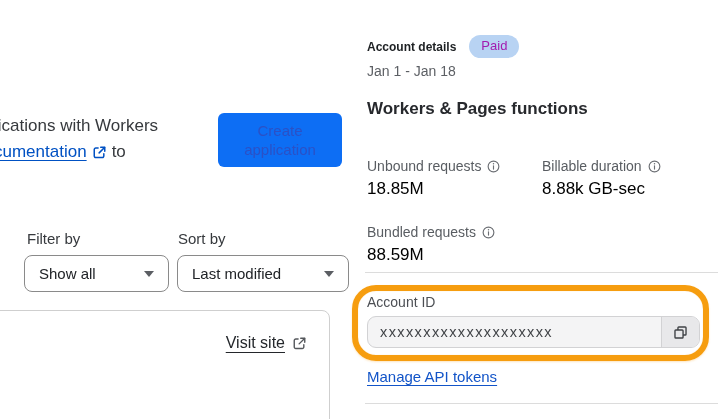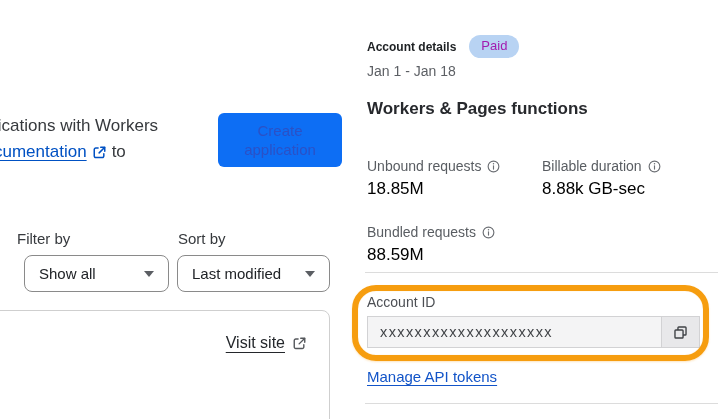--- a/index.html
+++ b/index.html
@@ -58,21 +58,21 @@
 
   .ring {
     left:352px; top:285px; width:357px; height:76px;
     border:6px solid #f69d0f; border-radius:24px; pointer-events:none;
     box-shadow:0 1px 2px rgba(246,157,15,.25), inset 0 0 1px rgba(246,157,15,.4);
   }
 
   .acctid-label { left:367px; top:294px; font-size:14px; color:#4c4f54; }
   .acctid-box {
     left:367px; top:316px; width:333px; height:32px;
-    display:flex; border:1px solid #d2d2d4; border-radius:0; overflow:hidden; background:#f4f4f5;
+    display:flex; border:1px solid #d2d2d4; border-radius:9px; overflow:hidden; background:#f4f4f5;
   }
   .acctid-value {
     flex:1; display:flex; align-items:center; padding-left:12px;
     font-size:14.5px; letter-spacing:1.4px; color:#404347; cursor:text; white-space:nowrap; overflow:hidden;
   }
   .copy-btn {
     width:38px; background:#e8e8ea; border:none; border-left:1px solid #d2d2d4;
     display:flex; align-items:center; justify-content:center; cursor:pointer;
   }
   .manage-link { left:367px; top:368px; font-size:15px; color:#1254c8; text-decoration:underline; text-underline-offset:3px; cursor:pointer; }
@@ -90,28 +90,28 @@
         <path d="M9.3 2.4h4.3v4.3"></path>
           <path d="M13.4 2.6 7.6 8.4"></path>
       </svg>
     </span>
     <span>to</span>
   </div>
 </div>
 
 <button class="abs create-btn">Create application</button>
 
-<div class="abs ctrl-label" style="left:17px; top:230px;">Filter by</div>
+<div class="abs ctrl-label" style="left:27px; top:230px;">Filter by</div>
 <div class="abs ctrl-label" style="left:178px; top:230px;">Sort by</div>
 
 <div class="abs dropdown" style="left:16px; top:255px; width:145px;margin-left:8px;">
   <span>Show all</span>
   <span class="chev"></span>
 </div>
-<div class="abs dropdown" style="left:177px; top:255px; width:153px;">
+<div class="abs dropdown" style="left:177px; top:255px; width:172px;">
   <span>Last modified</span>
   <span class="chev"></span>
 </div>
 
 <div class="abs card">
   <div class="visit-row">
     <span class="visit-link">Visit site</span>
     <span style="display:inline-flex;">
       <svg width="15" height="15" viewBox="0 0 16 16" fill="none" stroke="#55585c" stroke-width="1.5" stroke-linecap="round" stroke-linejoin="round">
         <path d="M6.5 3.2H4A1.6 1.6 0 0 0 2.4 4.8v7A1.6 1.6 0 0 0 4 13.4h7a1.6 1.6 0 0 0 1.6-1.6V9.3"></path>

